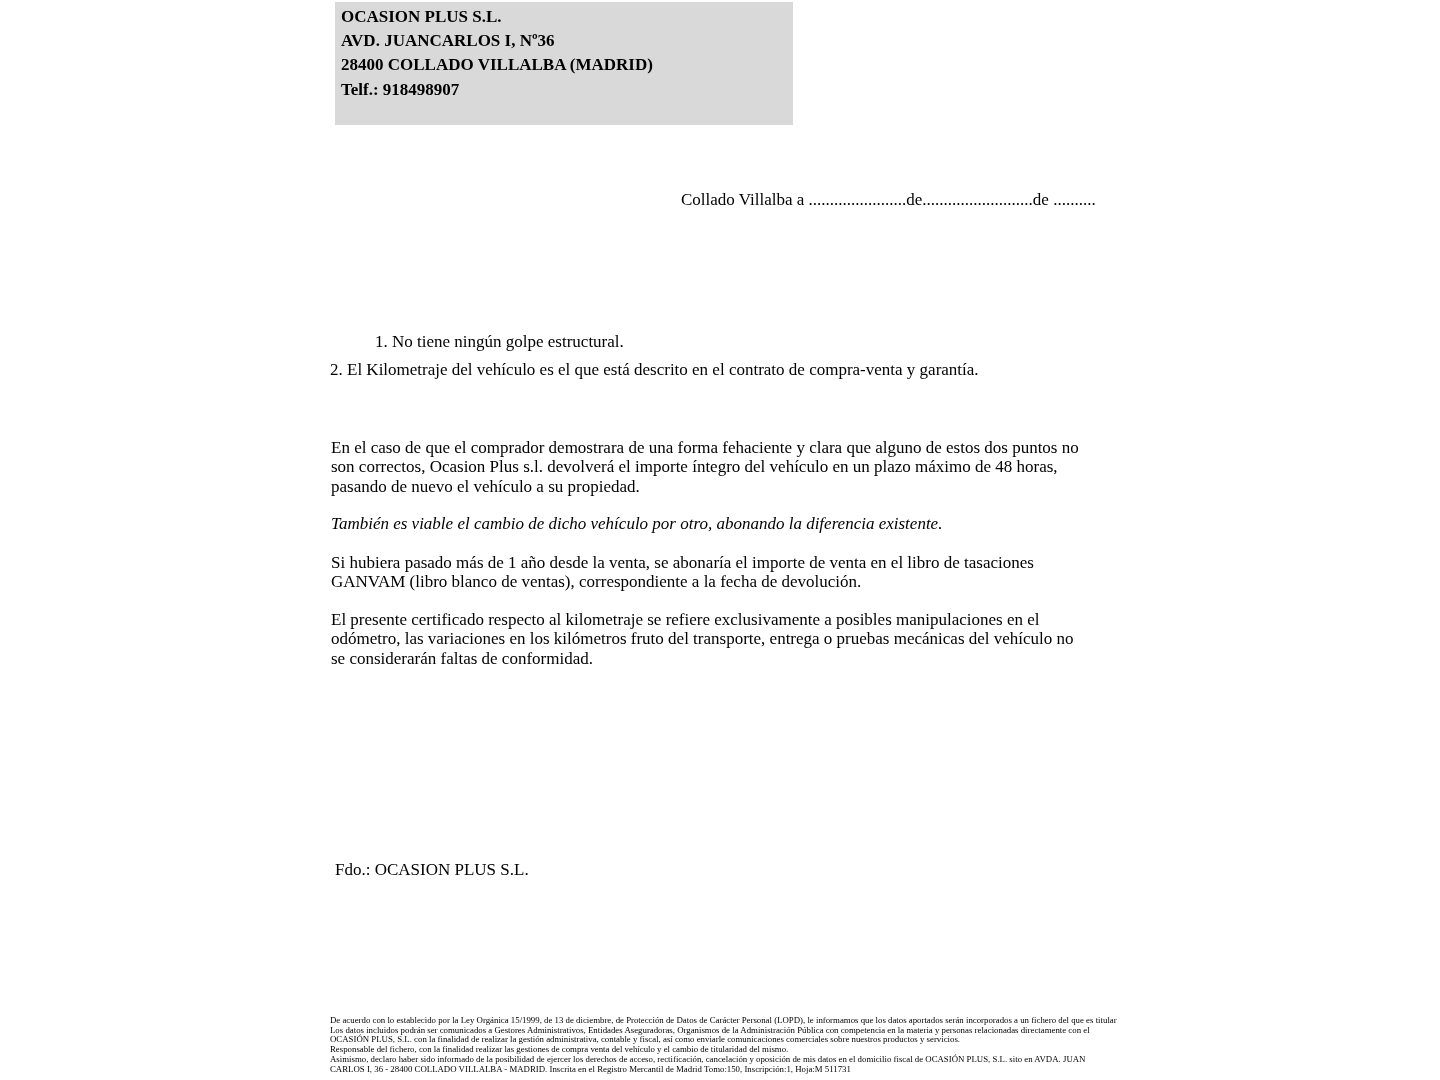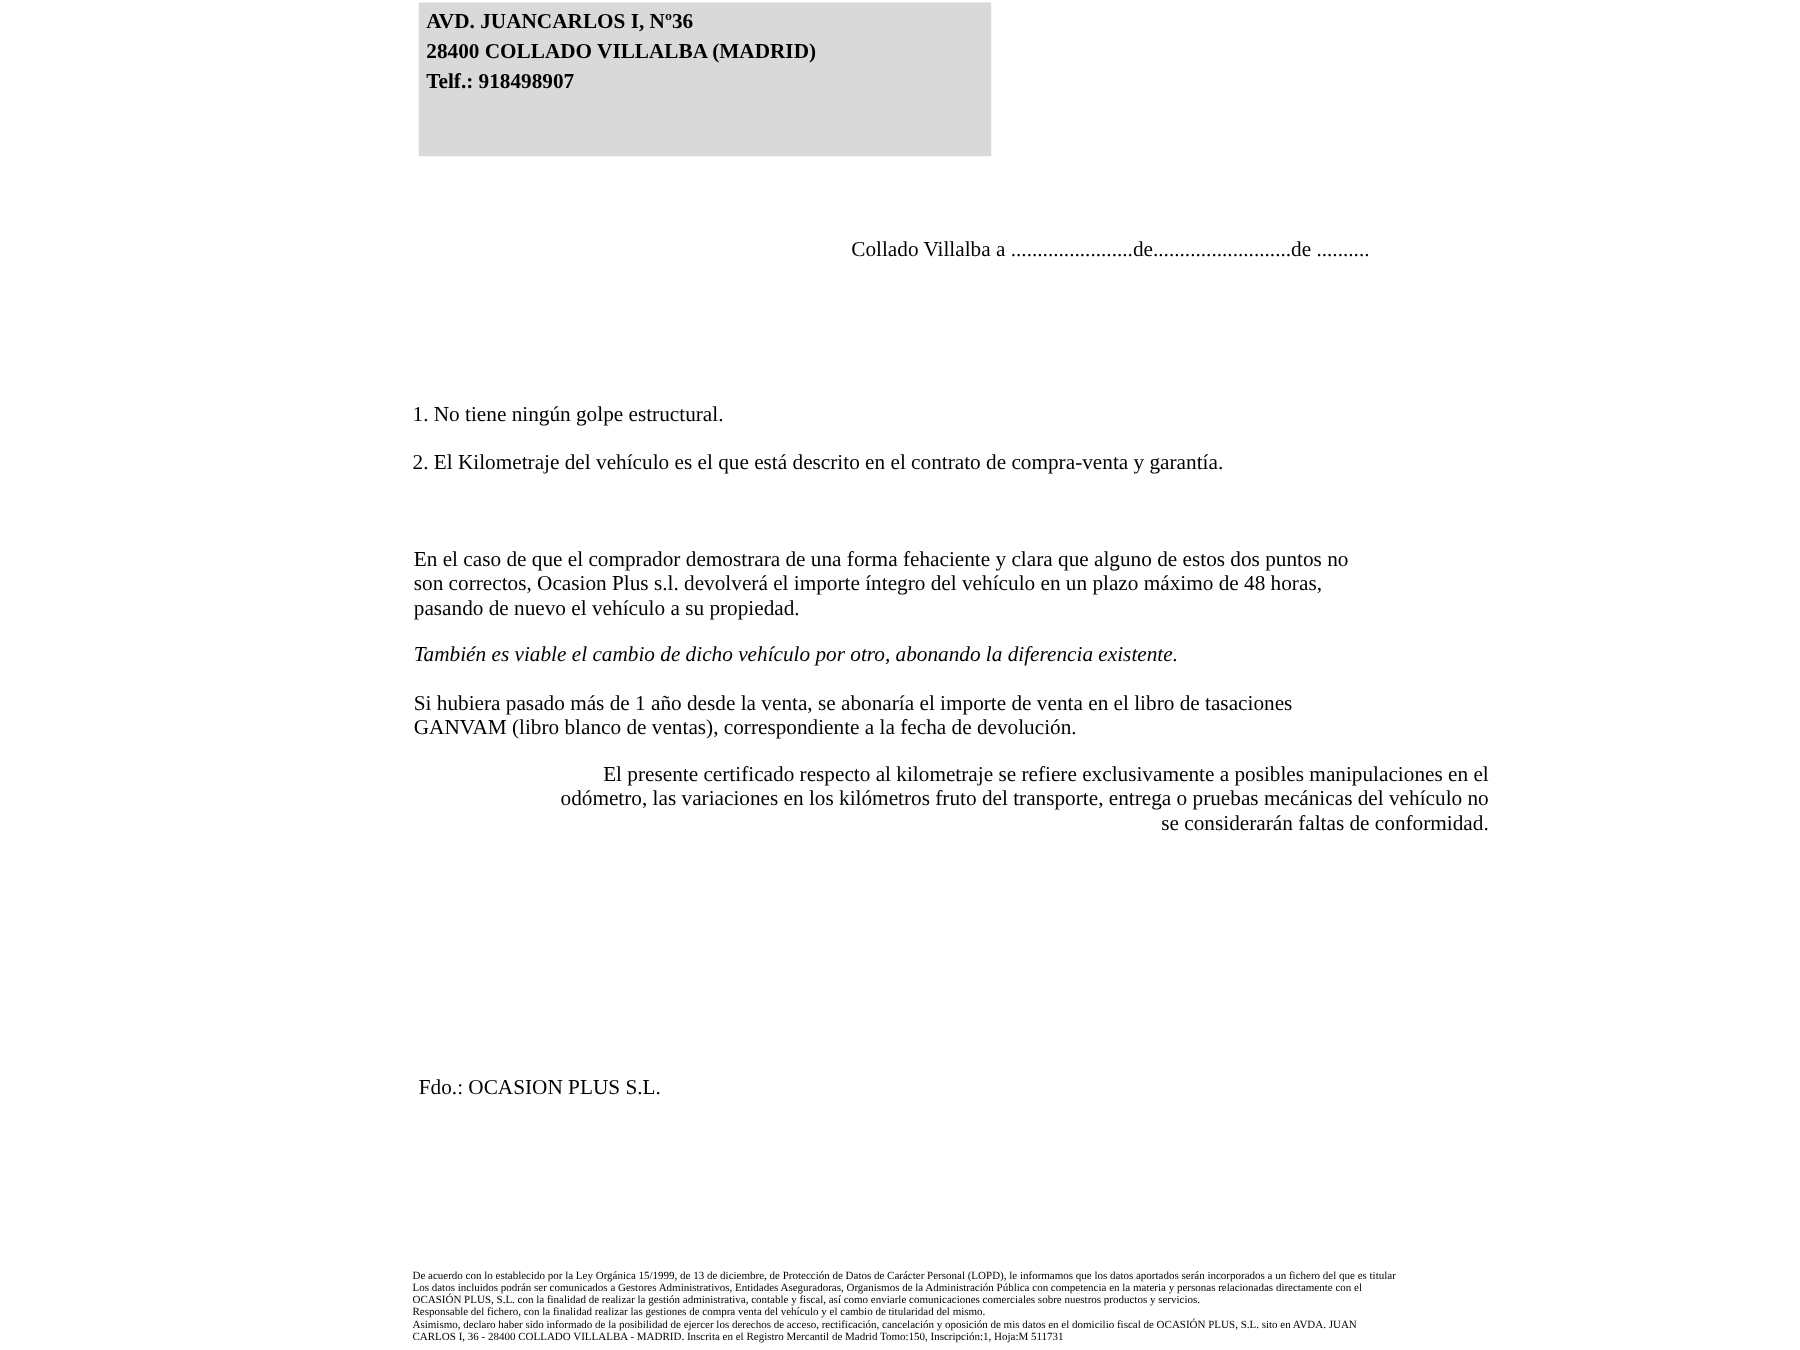--- a/index.html
+++ b/index.html
@@ -59,36 +59,36 @@
   .field-value { margin-left: 7px; }
 
   
   .point {
     position: absolute;
     left: 330px;
     font-size: 17px;
     line-height: 20px;
     white-space: nowrap;
   }
-  .point-1 { top: 322px; }
+  .point-1 { top: 332px; margin-left: 45px; }
   .point-2 { top: 360px; }
 
   
   .para {
     position: absolute;
     left: 331px;
     width: 860px;
     font-size: 17px;
     line-height: 19.4px;
     white-space: pre-line;
   }
   .para-1 { top: 438px; }
   .para-2 { top: 514px; font-style: italic; }
   .para-3 { top: 553px; }
-  .para-4 { top: 610px; text-align: right; }
+  .para-4 { top: 610px; }
 
   
   .signature {
     position: absolute;
     left: 335px;
     top: 860px;
     font-size: 17px;
     white-space: nowrap;
   }
 
@@ -101,20 +101,21 @@
     line-height: 9.7px;
   }
   .legal-line { white-space: nowrap; }
 </style>
 </head>
 <body>
 
 <div class="page">
 
   <div class="company-box">
+    <div>OCASION PLUS S.L.</div>
     <div>AVD. JUANCARLOS I, Nº36</div>
     <div>28400 COLLADO VILLALBA (MADRID)</div>
     <div>Telf.: 918498907</div>
   </div>
 
   <div class="date-line">Collado Villalba a .......................de..........................de ..........</div>
 
 
   <div class="point point-1">1. No tiene ningún golpe estructural.</div>
   <div class="point point-2">2. El Kilometraje del vehículo es el que está descrito en el contrato de compra-venta y garantía.</div>

